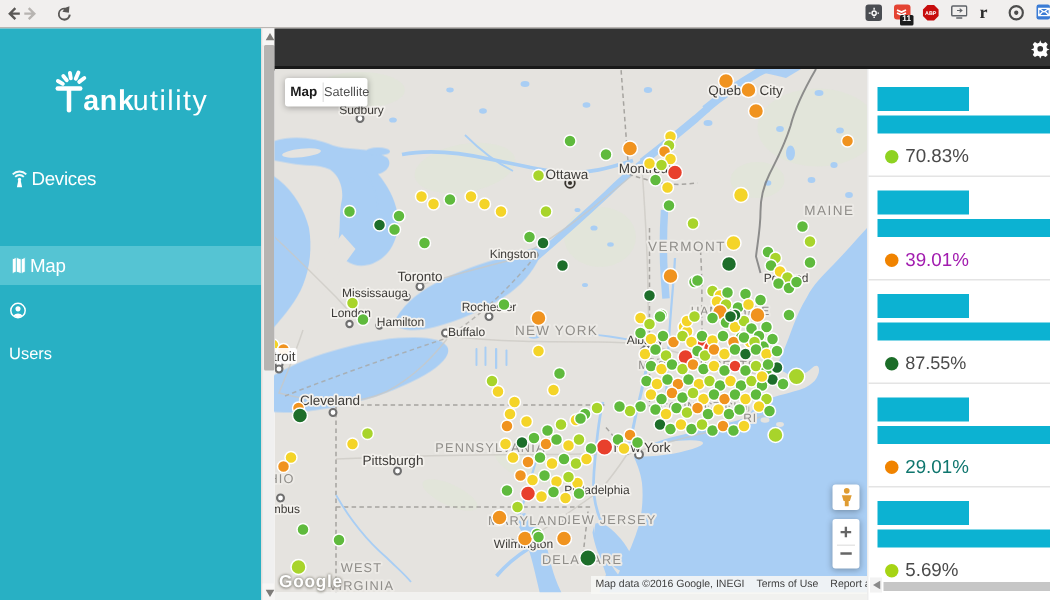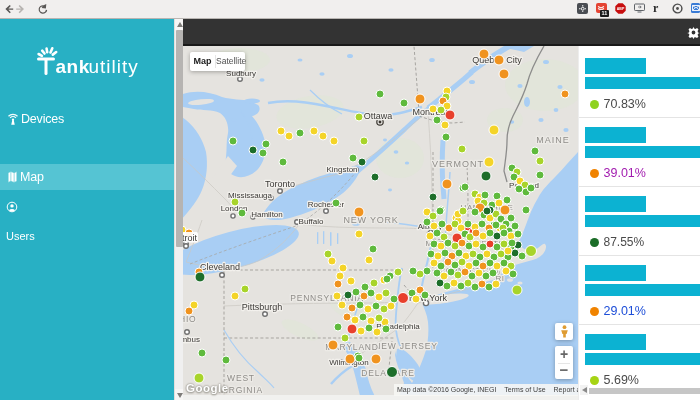--- a/index.html
+++ b/index.html
@@ -580,21 +580,21 @@
   <div class="abs" style="left:24.5px;top:120.4px;font-size:12.5px;color:#a21caf">39.01%</div>
   <div class="abs" style="left:0;top:139.8px;width:122px;height:1px;background:#e4e4e4"></div>
   <div class="abs" style="left:5.5px;top:150.4px;width:61.5px;height:15.5px;background:#0cb2d2"></div>
   <div class="abs" style="left:5.5px;top:169.0px;width:122px;height:11.5px;background:#0cb2d2"></div>
   <div class="abs" style="left:10.5px;top:191.9px;width:9px;height:9px;border-radius:50%;background:#1b6d28"></div>
   <div class="abs" style="left:24.5px;top:189.4px;font-size:12px;color:#4a4a4a">87.55%</div>
   <div class="abs" style="left:0;top:208.8px;width:122px;height:1px;background:#e4e4e4"></div>
   <div class="abs" style="left:5.5px;top:219.4px;width:61.5px;height:15.5px;background:#0cb2d2"></div>
   <div class="abs" style="left:5.5px;top:238.0px;width:122px;height:11.5px;background:#0cb2d2"></div>
   <div class="abs" style="left:10.5px;top:260.9px;width:9px;height:9px;border-radius:50%;background:#f08300"></div>
-  <div class="abs" style="left:24.5px;top:258.4px;font-size:12.5px;color:#1d4ed8">29.01%</div>
+  <div class="abs" style="left:24.5px;top:258.4px;font-size:12.5px;color:#0f766e">29.01%</div>
   <div class="abs" style="left:0;top:277.8px;width:122px;height:1px;background:#e4e4e4"></div>
   <div class="abs" style="left:5.5px;top:288.4px;width:61.5px;height:15.5px;background:#0cb2d2"></div>
   <div class="abs" style="left:5.5px;top:307.0px;width:122px;height:11.5px;background:#0cb2d2"></div>
   <div class="abs" style="left:10.5px;top:329.9px;width:9px;height:9px;border-radius:50%;background:#a6d414"></div>
   <div class="abs" style="left:24.5px;top:327.4px;font-size:12.5px;color:#4a4a4a">5.69%</div>
   <div class="abs" style="left:1px;top:338.5px;width:8px;height:10px;background:#f2f2f2">
     <svg class="abs" style="left:1.5px;top:2.5px" width="5" height="6" viewBox="0 0 5 6">
           <path d="M5 0 L0 3 L5 6 Z" fill="#8a8a8a"></path>
         </svg>
   </div>

